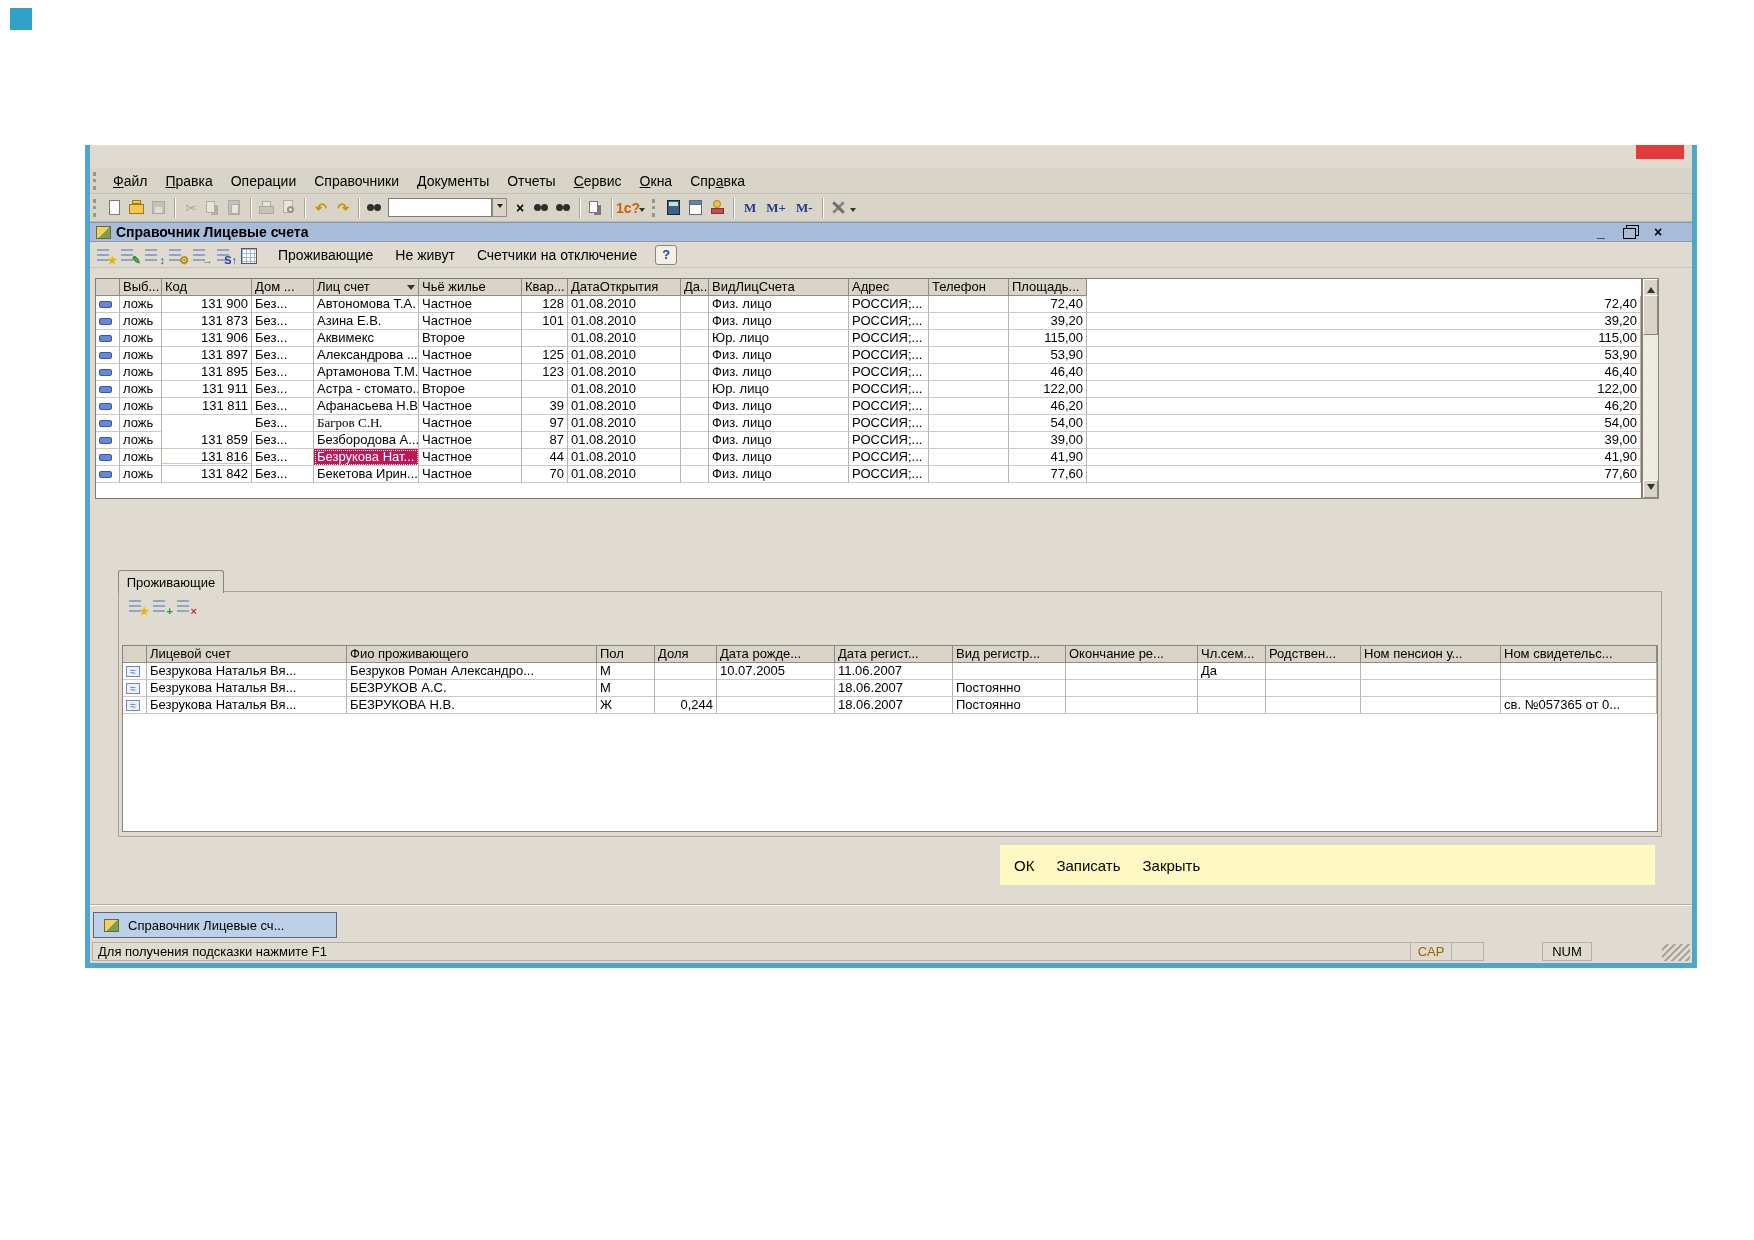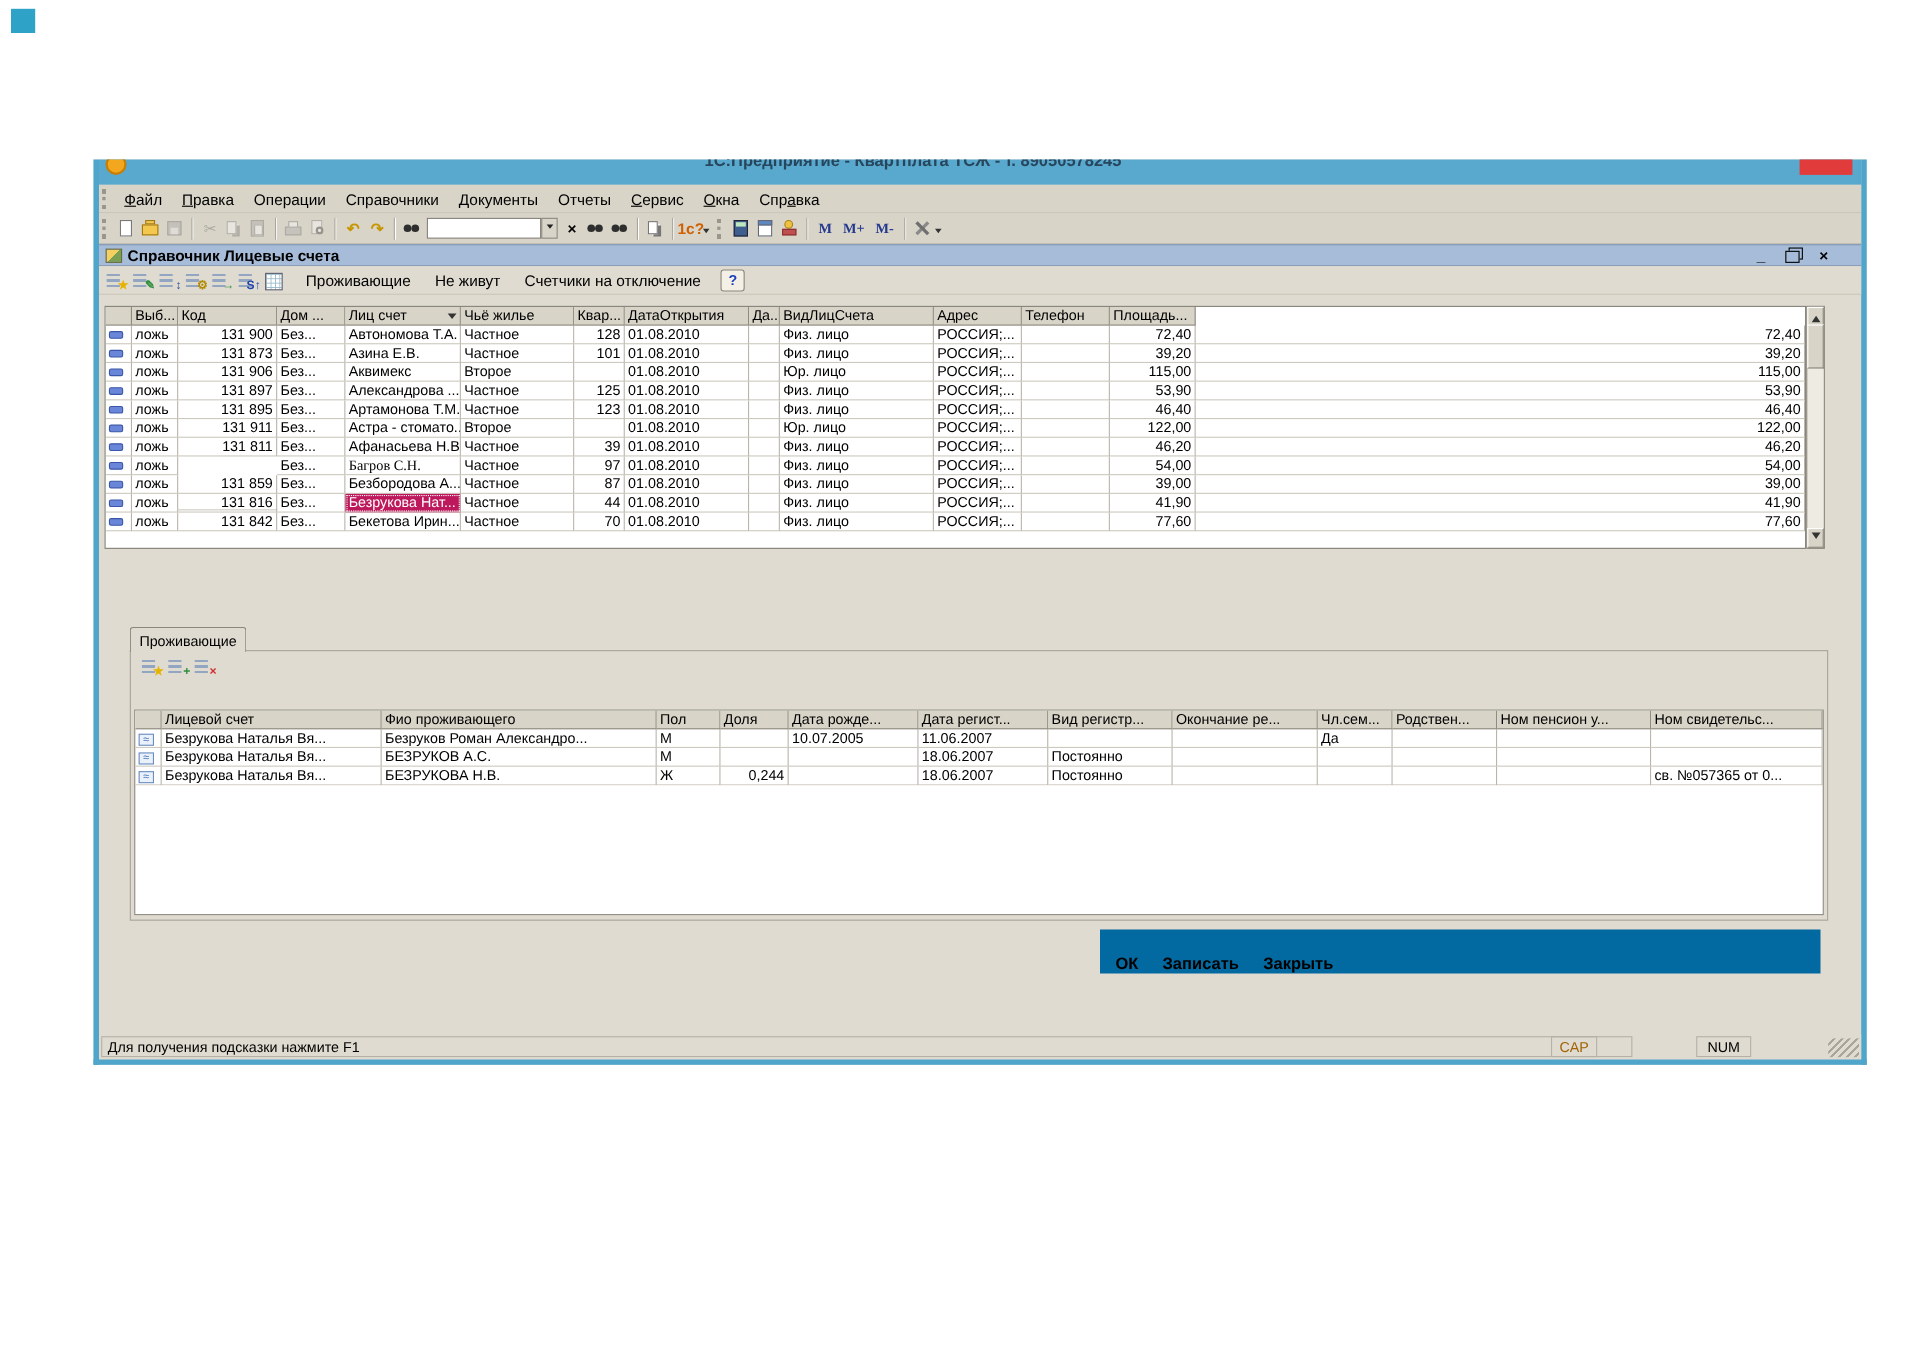--- a/index.html
+++ b/index.html
@@ -117,22 +117,22 @@
             border-right-color:#8A867C;border-bottom-color:#8A867C}
 
   
   .tab{position:absolute;left:28px;top:425px;width:104px;height:22px;background:#DFDBD0;border:1px solid #8A867C;
        border-bottom:none;border-radius:3px 3px 0 0;font-size:13px;display:flex;align-items:center;justify-content:center;z-index:2}
   .frame{position:absolute;left:28px;top:446px;width:1544px;height:246px;border:1px solid #A7A399;box-sizing:border-box;background:#DFDBD0}
   .res-toolbar{position:absolute;left:36px;top:452px;display:flex;z-index:2}
   .res-area{position:absolute;left:32px;top:500px;width:1536px;height:187px;background:#fff;border:1px solid #8A867C;box-sizing:border-box;z-index:2}
   #res-table{position:absolute;left:0;top:0;width:1534px;border:none;background:transparent}
 
-  .ok-strip{position:absolute;left:910px;top:700px;width:655px;height:40px;background:#0369a1;display:flex;
-            align-items:flex-end;gap:22px;padding-left:14px;box-sizing:border-box;font-weight:bold;font-size:15px}
+  .ok-strip{position:absolute;left:910px;top:700px;width:655px;height:40px;background:#fef9c3;display:flex;
+            align-items:center;gap:22px;padding-left:14px;box-sizing:border-box;font-weight:normal;font-size:15px}
 
   .mdi-bar{position:absolute;left:0;top:760px;width:1602px;height:35px;background:#DFDBD0;
            border-top:1px solid #fff;box-shadow:0 -1px 0 #B3AFA4}
   .task-btn{position:absolute;left:3px;top:6px;width:244px;height:26px;background:#BCD0E8;border:1px solid #54698A;
             display:flex;align-items:center;font-size:13px;padding:0 4px;box-sizing:border-box;gap:4px;white-space:nowrap;overflow:hidden}
 
   .statusbar{position:absolute;left:0;top:795px;width:1602px;height:23px;background:#DFDBD0;font-size:13px}
   .hint{position:absolute;left:2px;top:2px;width:1392px;height:19px;border:1px solid #B5B1A6;background:#DFDBD0;
         line-height:17px;padding-left:5px;box-sizing:border-box;overflow:hidden;white-space:nowrap}
   .kbd{position:absolute;top:2px;height:19px;border:1px solid #B5B1A6;text-align:center;line-height:17px;box-sizing:border-box}
@@ -141,24 +141,20 @@
   .grip{position:absolute;right:2px;top:4px;width:28px;height:17px;
         background:repeating-linear-gradient(135deg,transparent 0 3px,#A9A59B 3px 5px)}
 </style>
 </head>
 <body>
 
 <div id="artifact"></div>
 
 <div id="app">
 
-  <div class="titlebar">
-    <span class="logo"></span>
-    <span class="title-text">1С:Предприятие - Квартплата ТСЖ - т. 89050578245</span>
-  </div>
   <span class="app-close"></span>
 
   <div class="menubar">
     <span class="drag-handle"></span>
     <span style="display:flex">
         <span class="menu-item"><u>Ф</u>айл</span>
         <span class="menu-item"><u>П</u>равка</span>
         <span class="menu-item">Операции</span>
         <span class="menu-item">Справочники</span>
         <span class="menu-item"><u>Д</u>окументы</span>
@@ -532,20 +528,26 @@
         </div>
       </div>
   </div>
 
   <div class="ok-strip">
     <span>ОК</span>
     <span>Записать</span>
     <span>Закрыть</span>
   </div>
 
+  <div class="mdi-bar">
+    <span class="task-btn">
+      <span class="book-icon"></span>
+      <span>Справочник Лицевые сч...</span>
+    </span>
+  </div>
 
   <div class="statusbar">
     <span class="hint">Для получения подсказки нажмите F1</span>
     <span class="kbd cap">CAP</span>
     <span class="kbd num">NUM</span>
     <span class="grip"></span>
   </div>
 
 </div>
 

